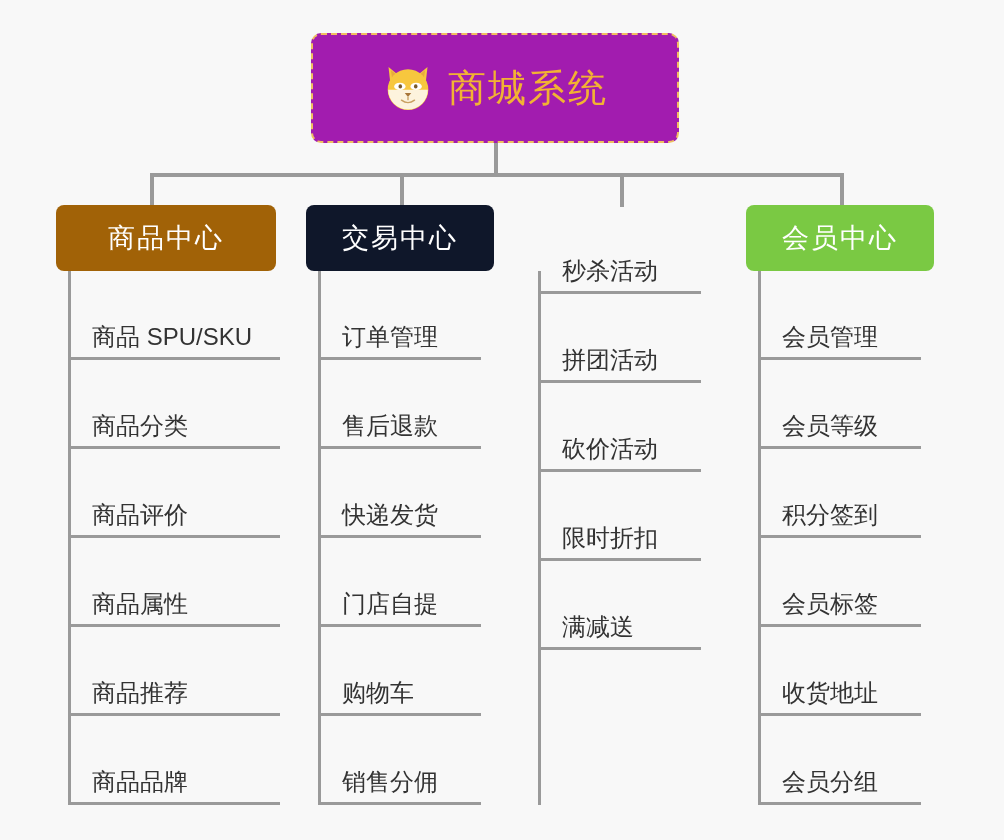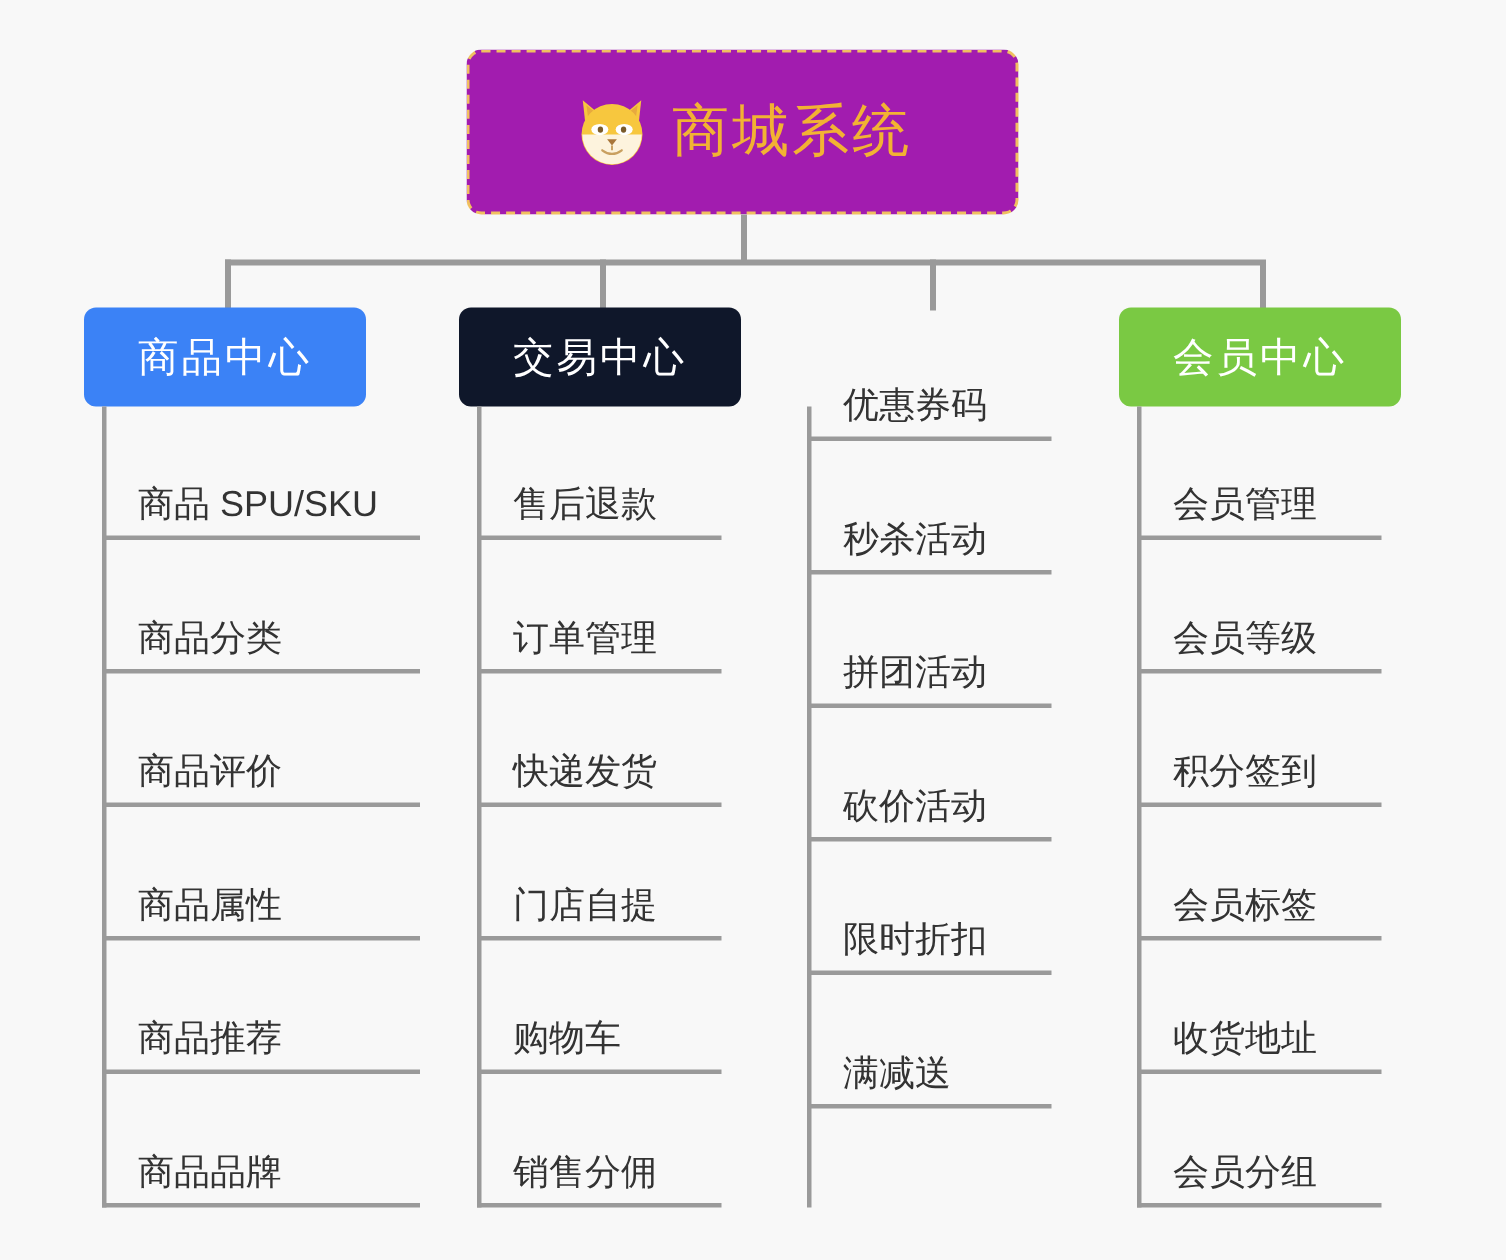--- a/index.html
+++ b/index.html
@@ -152,21 +152,21 @@
 
   <div class="conn conn-stem"></div>
   <div class="conn conn-bus"></div>
   <div class="drop" style="left:150px;"></div>
   <div class="drop" style="left:400px;"></div>
   <div class="drop" style="left:620px;"></div>
   <div class="drop" style="left:840px;"></div>
 
   <div id="columns-host">
       <div class="column" style="left: 56px; width: 188px;">
-        <div class="col-header" style="background: #3b82f6; width: 188px;">商品中心</div>
+        <div class="col-header" style="background: #a16207; width: 220px;">商品中心</div>
         <div class="spine" style="height: 534px;"></div>
         <div class="leaves">
           <div class="leaf">
             <span class="leaf-label">商品 SPU/SKU</span>
             <div class="leaf-rule" style="width: 212px;"></div>
           </div>
           <div class="leaf">
             <span class="leaf-label">商品分类</span>
             <div class="leaf-rule" style="width: 212px;"></div>
           </div>
@@ -186,52 +186,48 @@
             <span class="leaf-label">商品品牌</span>
             <div class="leaf-rule" style="width: 212px;"></div>
           </div>
         </div>
       </div>
       <div class="column" style="left: 306px; width: 188px;">
         <div class="col-header" style="background: #0f172a; width: 188px;">交易中心</div>
         <div class="spine" style="height: 534px;"></div>
         <div class="leaves">
           <div class="leaf">
+            <span class="leaf-label">订单管理</span>
+            <div class="leaf-rule" style="width: 163px;"></div>
+          </div>
+          <div class="leaf">
             <span class="leaf-label">售后退款</span>
             <div class="leaf-rule" style="width: 163px;"></div>
           </div>
           <div class="leaf">
-            <span class="leaf-label">订单管理</span>
-            <div class="leaf-rule" style="width: 163px;"></div>
-          </div>
-          <div class="leaf">
             <span class="leaf-label">快递发货</span>
             <div class="leaf-rule" style="width: 163px;"></div>
           </div>
           <div class="leaf">
             <span class="leaf-label">门店自提</span>
             <div class="leaf-rule" style="width: 163px;"></div>
           </div>
           <div class="leaf">
             <span class="leaf-label">购物车</span>
             <div class="leaf-rule" style="width: 163px;"></div>
           </div>
           <div class="leaf">
             <span class="leaf-label">销售分佣</span>
             <div class="leaf-rule" style="width: 163px;"></div>
           </div>
         </div>
       </div>
       <div class="column" style="left: 526px; width: 188px;">
         <div class="spine" style="height: 534px;"></div>
         <div class="leaves">
-          <div class="leaf">
-            <span class="leaf-label">优惠券码</span>
-            <div class="leaf-rule" style="width: 163px;"></div>
-          </div>
           <div class="leaf">
             <span class="leaf-label">秒杀活动</span>
             <div class="leaf-rule" style="width: 163px;"></div>
           </div>
           <div class="leaf">
             <span class="leaf-label">拼团活动</span>
             <div class="leaf-rule" style="width: 163px;"></div>
           </div>
           <div class="leaf">
             <span class="leaf-label">砍价活动</span>

